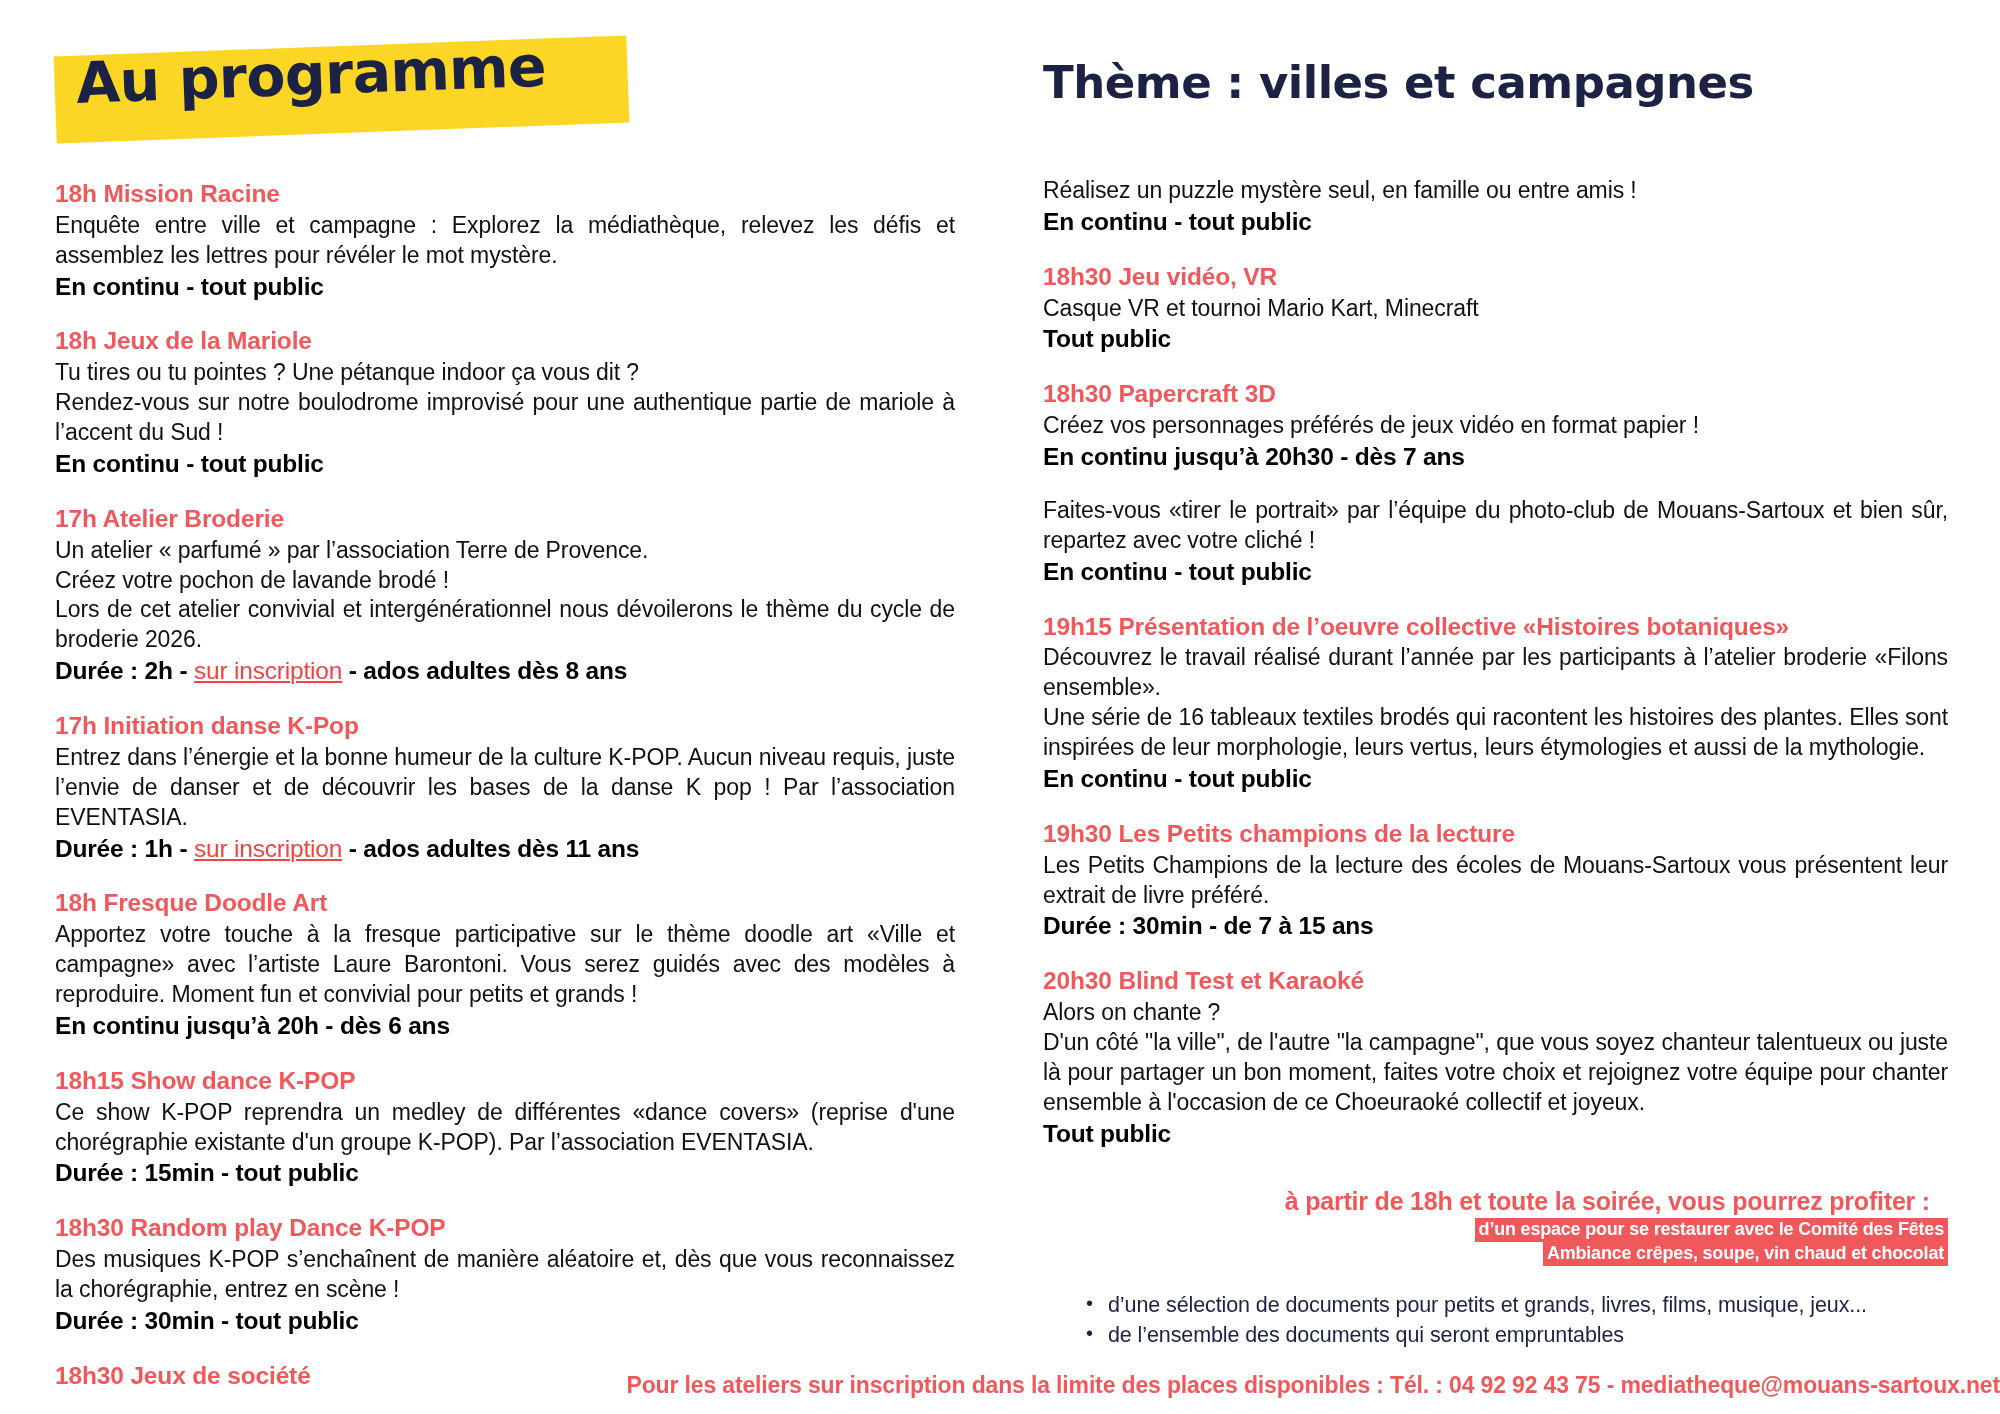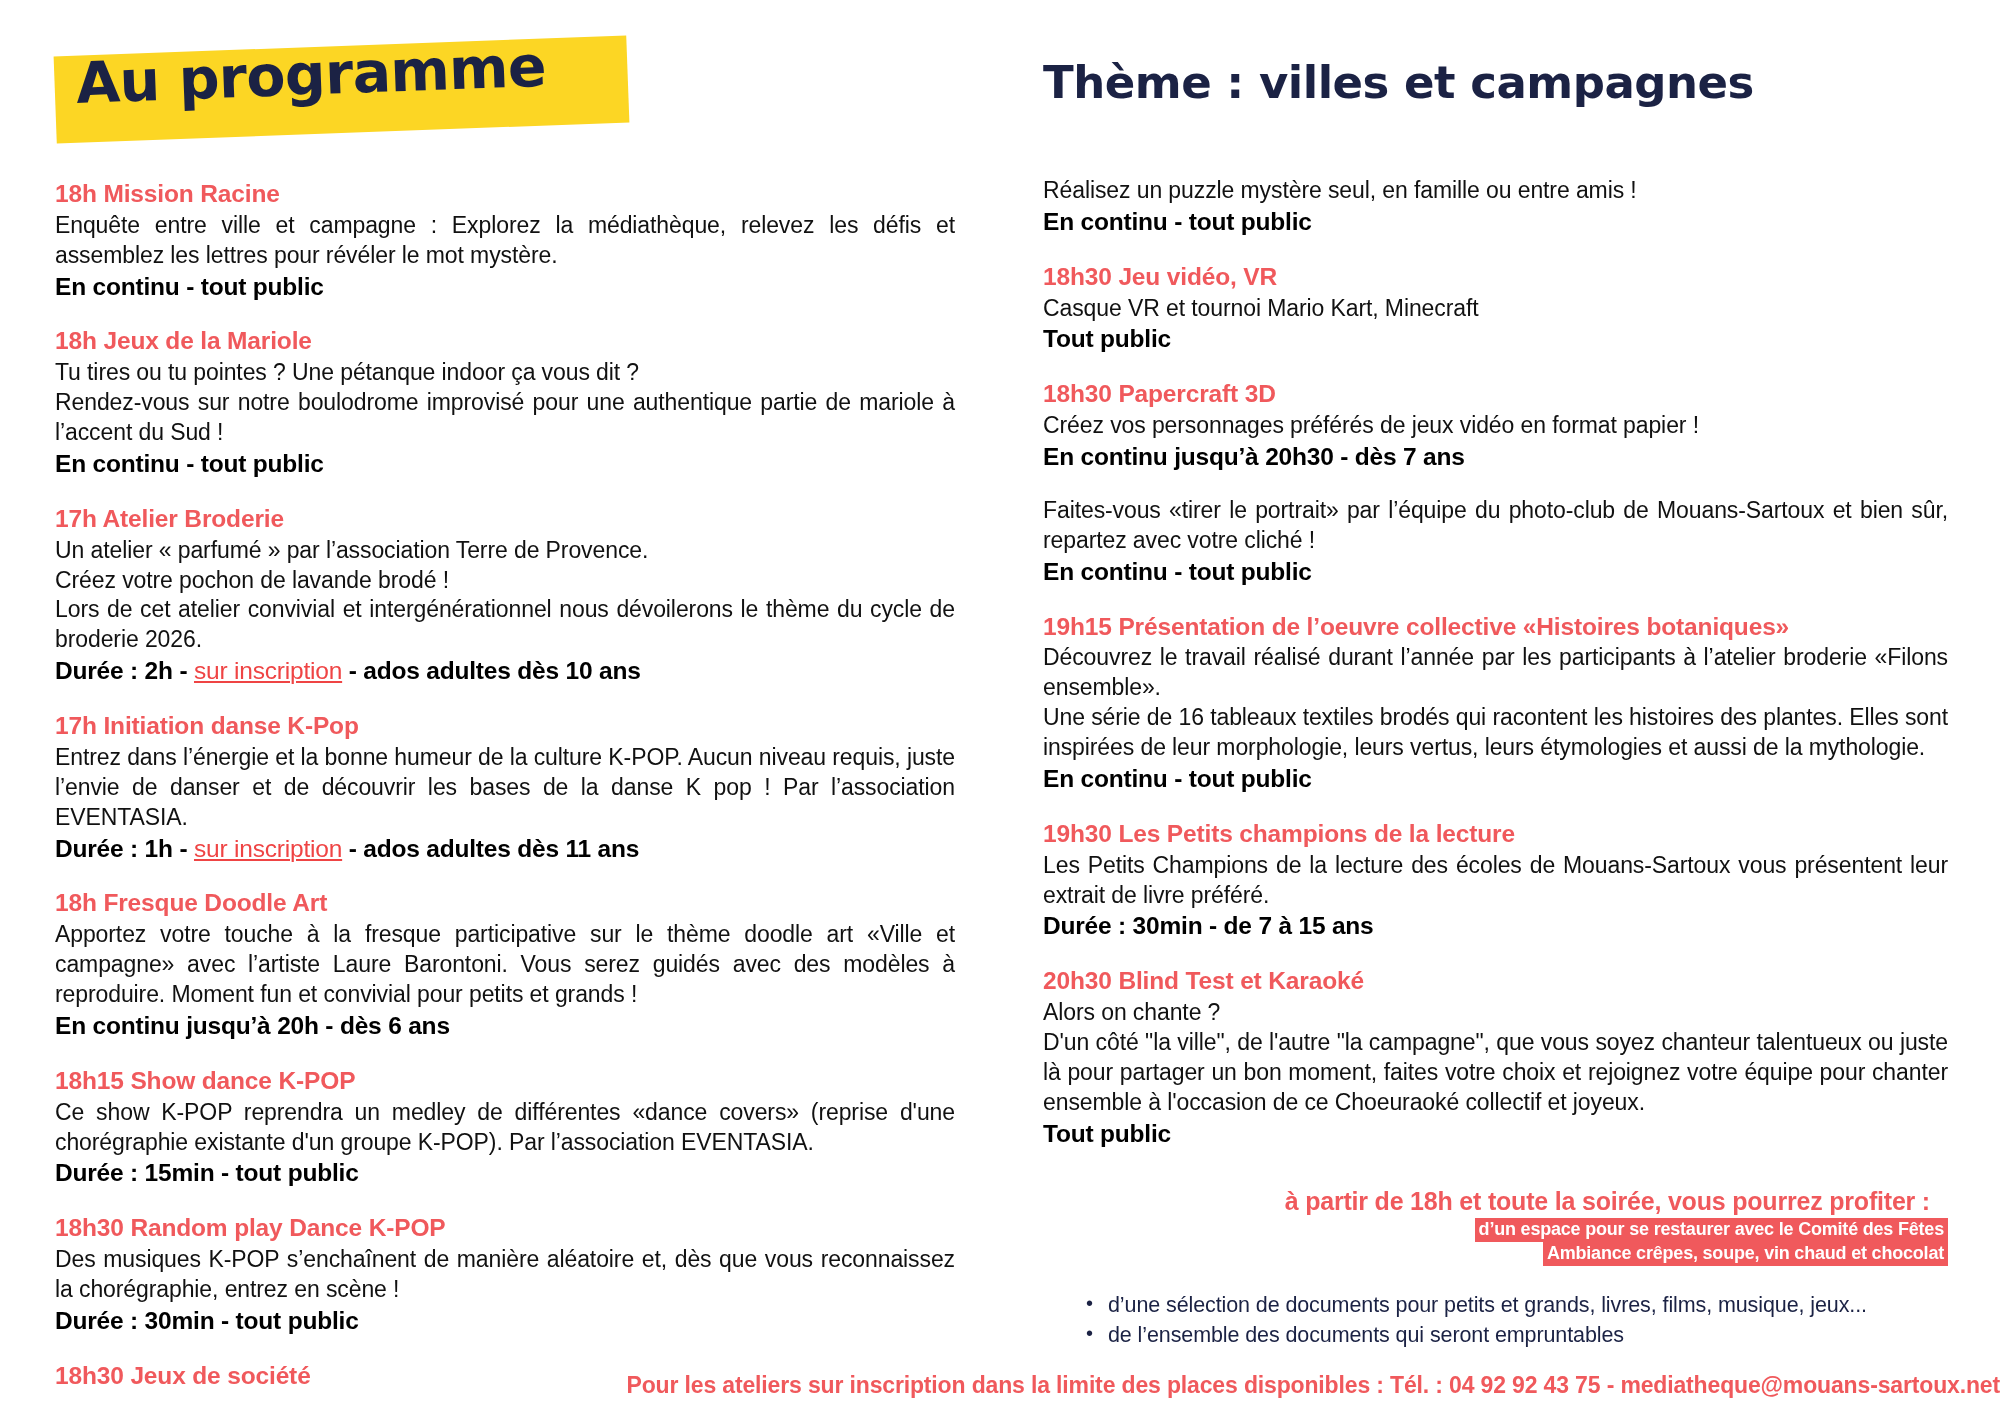--- a/index.html
+++ b/index.html
@@ -197,21 +197,21 @@
         <div class="entry-title">18h Jeux de la Mariole</div>
         <div class="entry-desc">Tu tires ou tu pointes ?  Une pétanque indoor ça vous dit ?</div>
         <div class="entry-desc">Rendez-vous sur notre boulodrome improvisé pour une authentique partie de mariole à l’accent du Sud !</div>
         <div class="entry-meta">En continu - tout public</div>
       </div>
       <div class="entry">
         <div class="entry-title">17h Atelier Broderie</div>
         <div class="entry-desc">Un atelier « parfumé » par l’association Terre de Provence.</div>
         <div class="entry-desc">Créez votre pochon de lavande brodé !</div>
         <div class="entry-desc">Lors de cet atelier convivial et intergénérationnel nous dévoilerons le thème du cycle de broderie 2026.</div>
-        <div class="entry-meta"><span>Durée : 2h - </span><span class="ins">sur inscription</span><span> - ados adultes dès 10 ans</span></div>
+        <div class="entry-meta"><span>Durée : 2h - </span><span class="ins">sur inscription</span><span> - ados adultes dès 8 ans</span></div>
       </div>
       <div class="entry">
         <div class="entry-title">17h Initiation danse K-Pop</div>
         <div class="entry-desc">Entrez dans l’énergie et la bonne humeur de la culture K-POP. Aucun niveau requis, juste l’envie de danser et de découvrir les bases de la danse K pop ! Par l’association EVENTASIA.</div>
         <div class="entry-meta"><span>Durée : 1h - </span><span class="ins">sur inscription</span><span> - ados adultes dès 11 ans</span></div>
       </div>
       <div class="entry">
         <div class="entry-title">18h Fresque Doodle Art</div>
         <div class="entry-desc">Apportez votre touche à la fresque participative  sur le thème doodle art  «Ville et campagne» avec l’artiste Laure Barontoni. Vous serez guidés avec des modèles à reproduire. Moment fun et convivial pour petits et grands !</div>
         <div class="entry-meta">En continu jusqu’à 20h - dès 6 ans</div>

